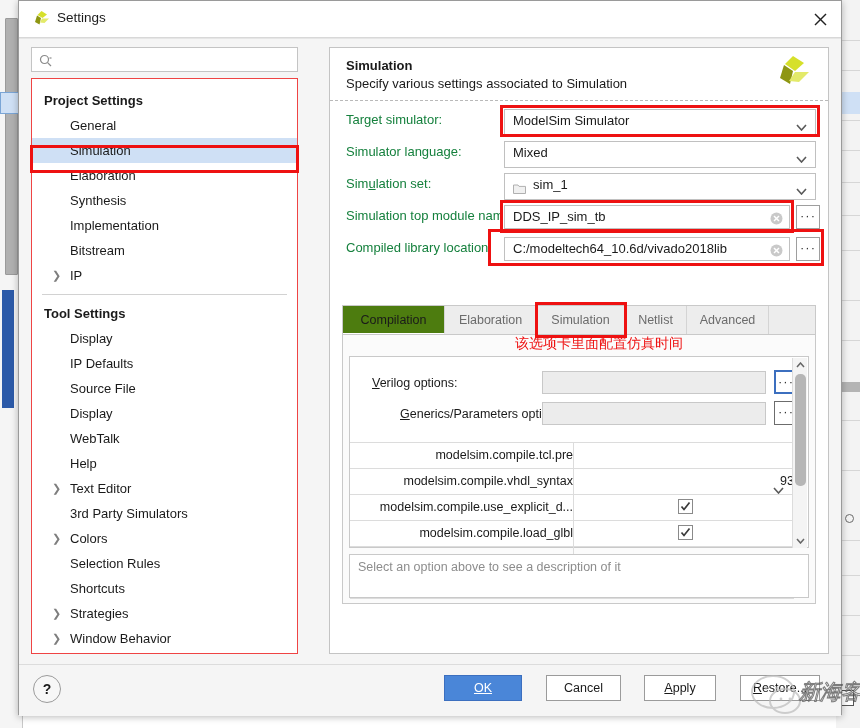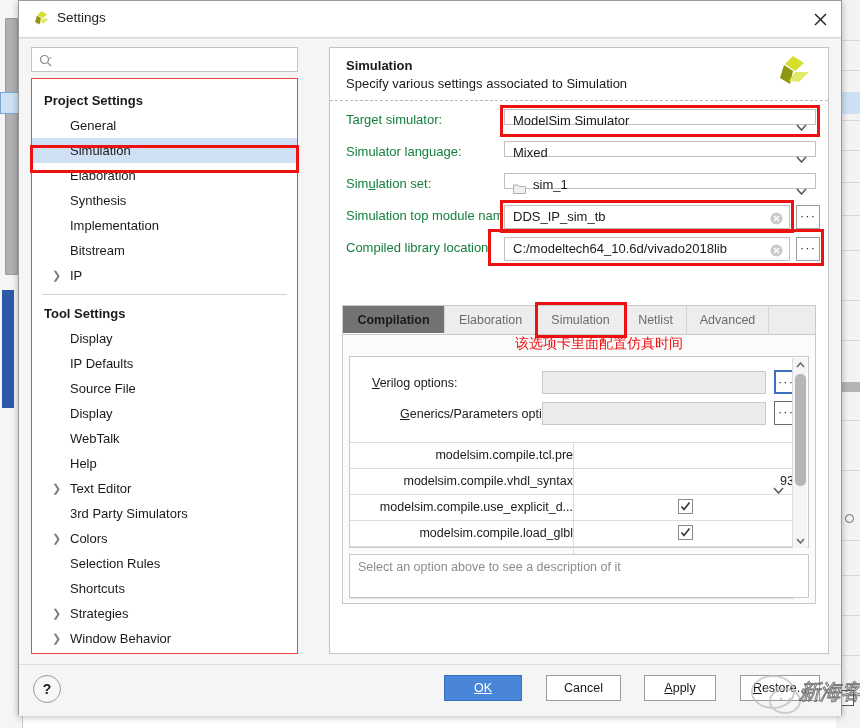--- a/index.html
+++ b/index.html
@@ -154,21 +154,21 @@
   
   .form-row {
     position: absolute; left: 0; width: 498px; height: 32px;
   }
   .form-label {
     position: absolute; left: 16px; top: 6px;
     font-size: 13px; color: #15803d; white-space: nowrap;
   }
   .mn { text-decoration: underline; }
   .combo {
-    position: absolute; height: 16px; background: #fff;
+    position: absolute; height: 27px; background: #fff;
     border: 1px solid #c0c0c0; box-sizing: border-box;
   }
   .combo .val {
     position: absolute; left: 8px; top: 3px; font-size: 13px; color: #1a1a1a;
     white-space: nowrap;
   }
   .combo .chev-d {
     position: absolute; right: 8px; top: 7px; width: 11px; height: 7px;
   }
   .folder-icon {
@@ -200,21 +200,21 @@
   .tabstrip {
     position: relative; height: 28px; background: #ededed;
     border-bottom: 1px solid #c9c9c9;
   }
   .tab {
     position: absolute; top: 0; height: 28px; line-height: 28px;
     font-size: 12.5px; color: #6b6b6b; text-align: center;
     border-right: 1px solid #d4d4d4; box-sizing: border-box;
   }
   .tab.active {
-    background: #737373; color: #1a1a1a; font-weight: bold;
+    background: #4d7c0f; color: #1a1a1a; font-weight: normal;
     border-bottom: 1px solid #ffffff;
   }
   .annot-cn {
     position: absolute; left: 172px; top: 29px;
     font-size: 14px; color: #ee1111; white-space: nowrap;
   }
 
   .optpanel {
     position: absolute; left: 6px; top: 50px; width: 460px; height: 192px;
     background: #fff; border: 1px solid #c9c9c9; box-sizing: border-box;

